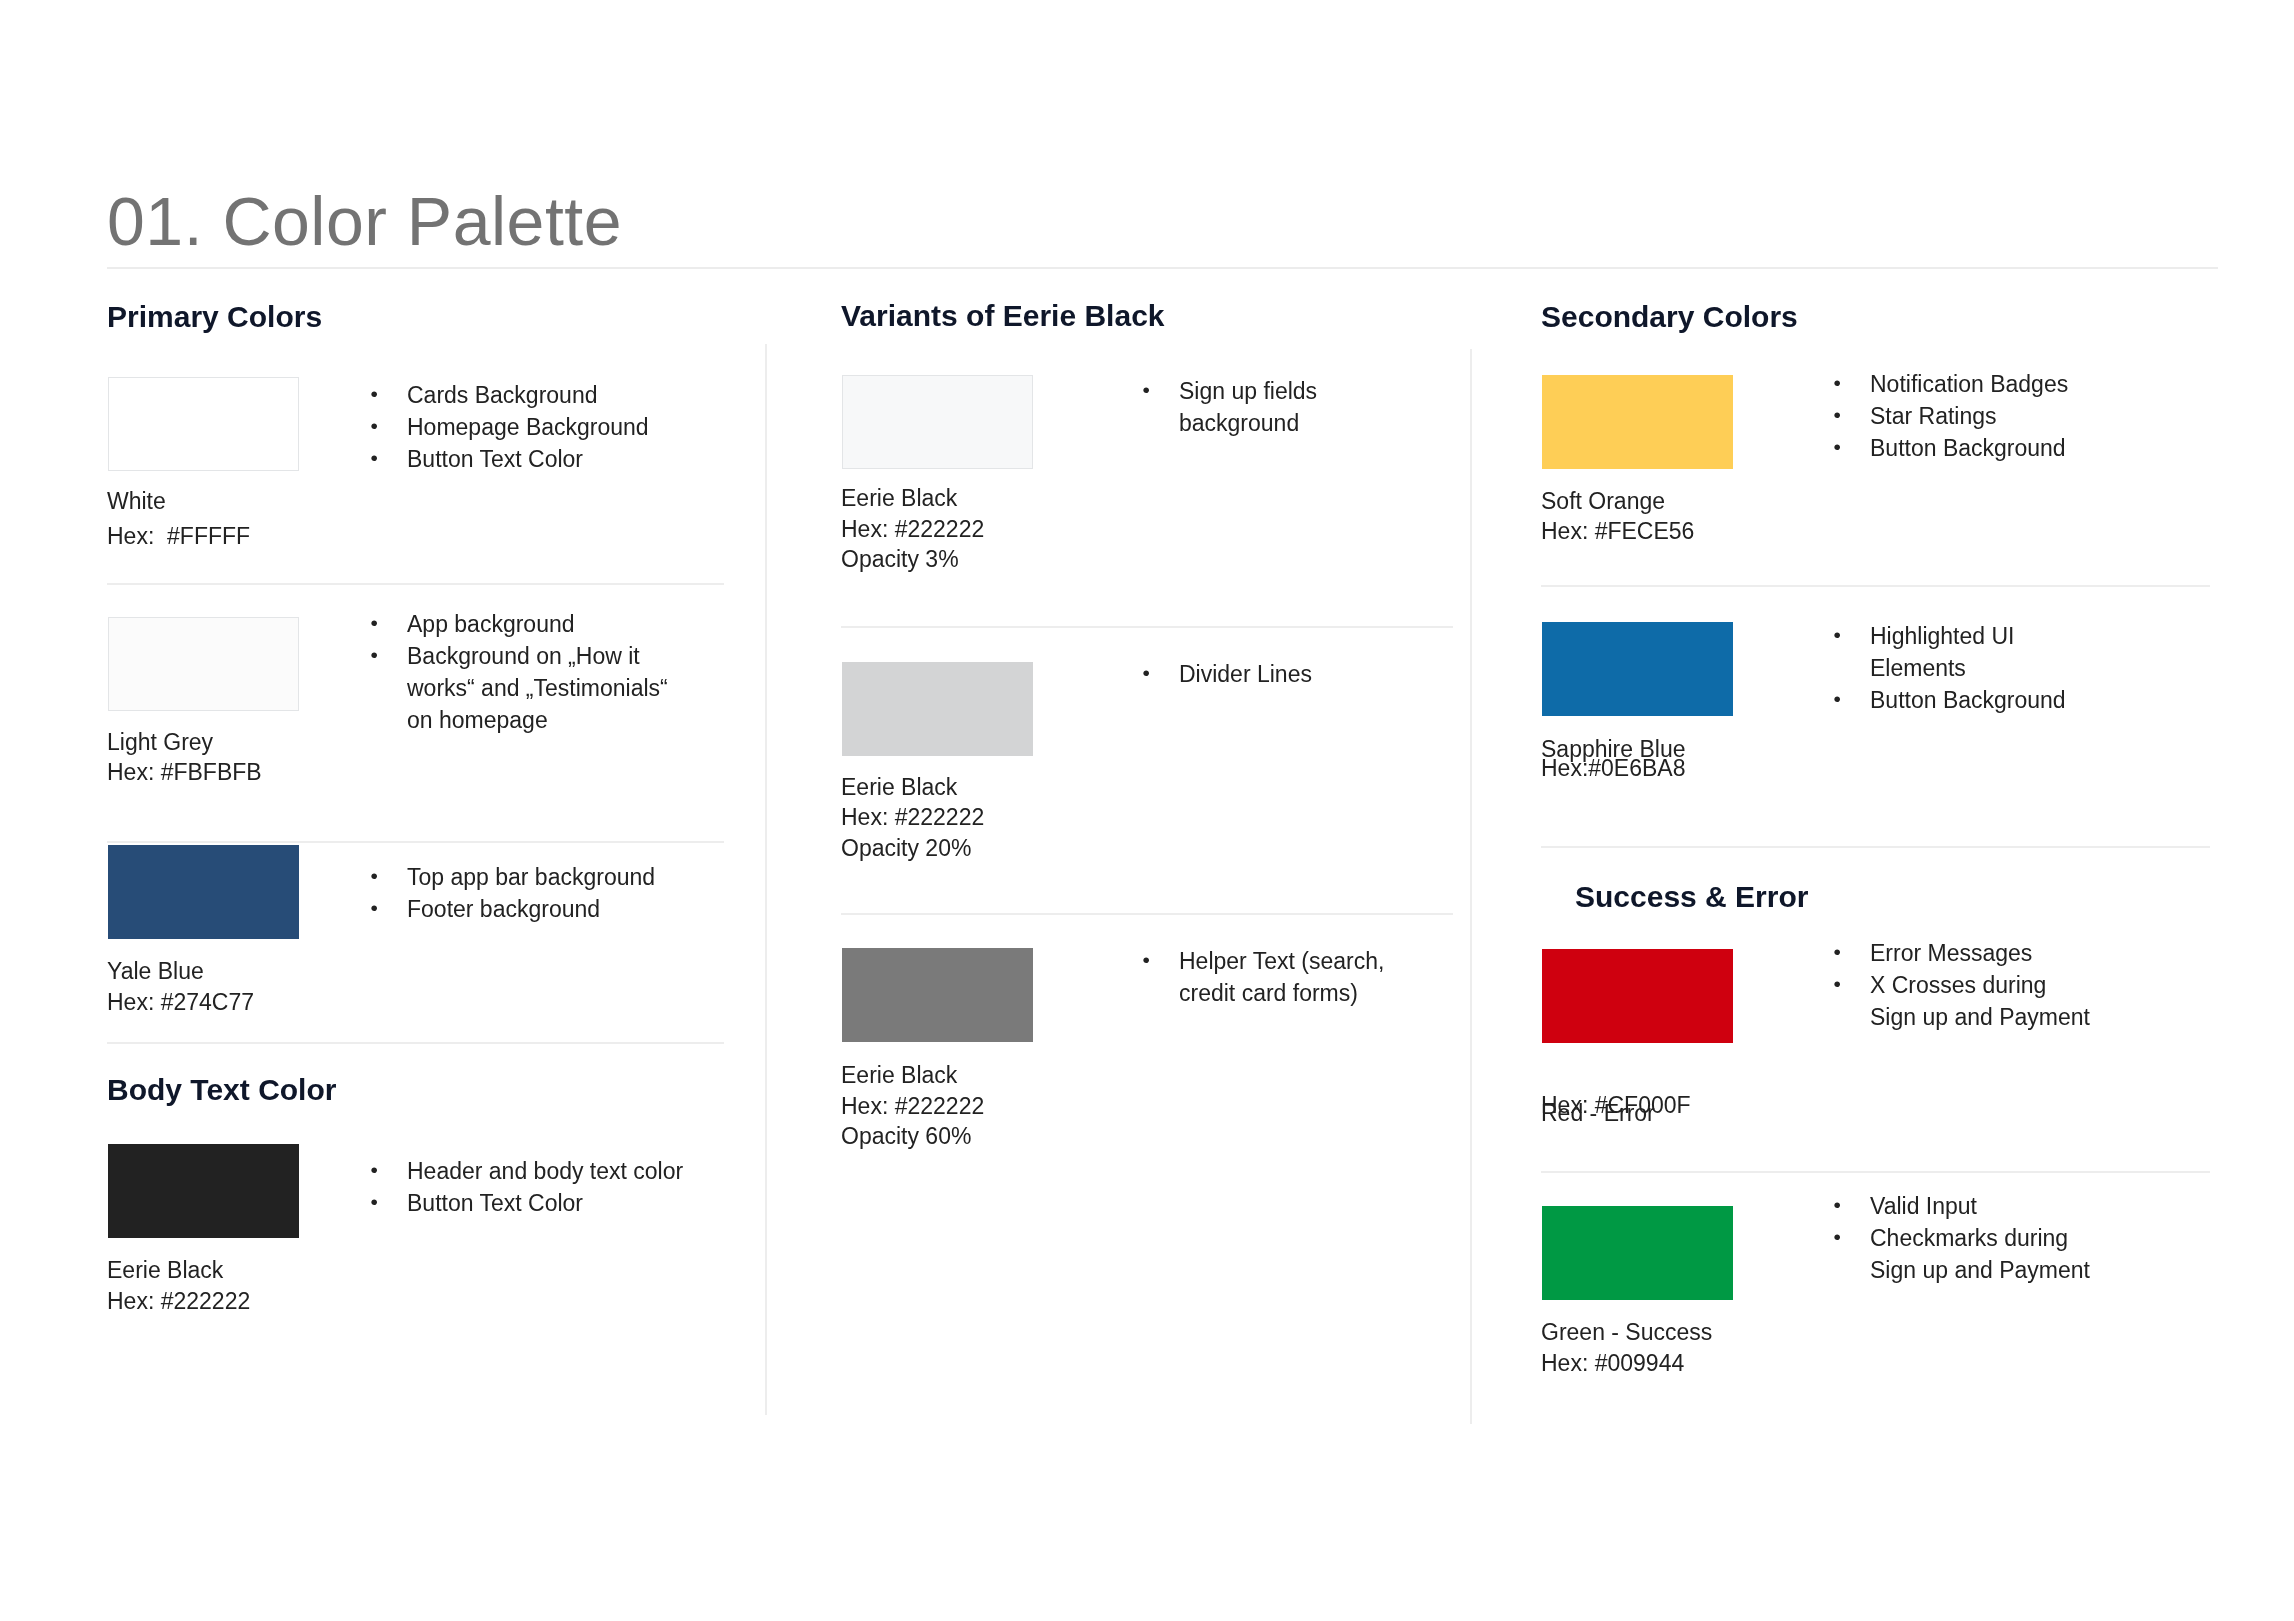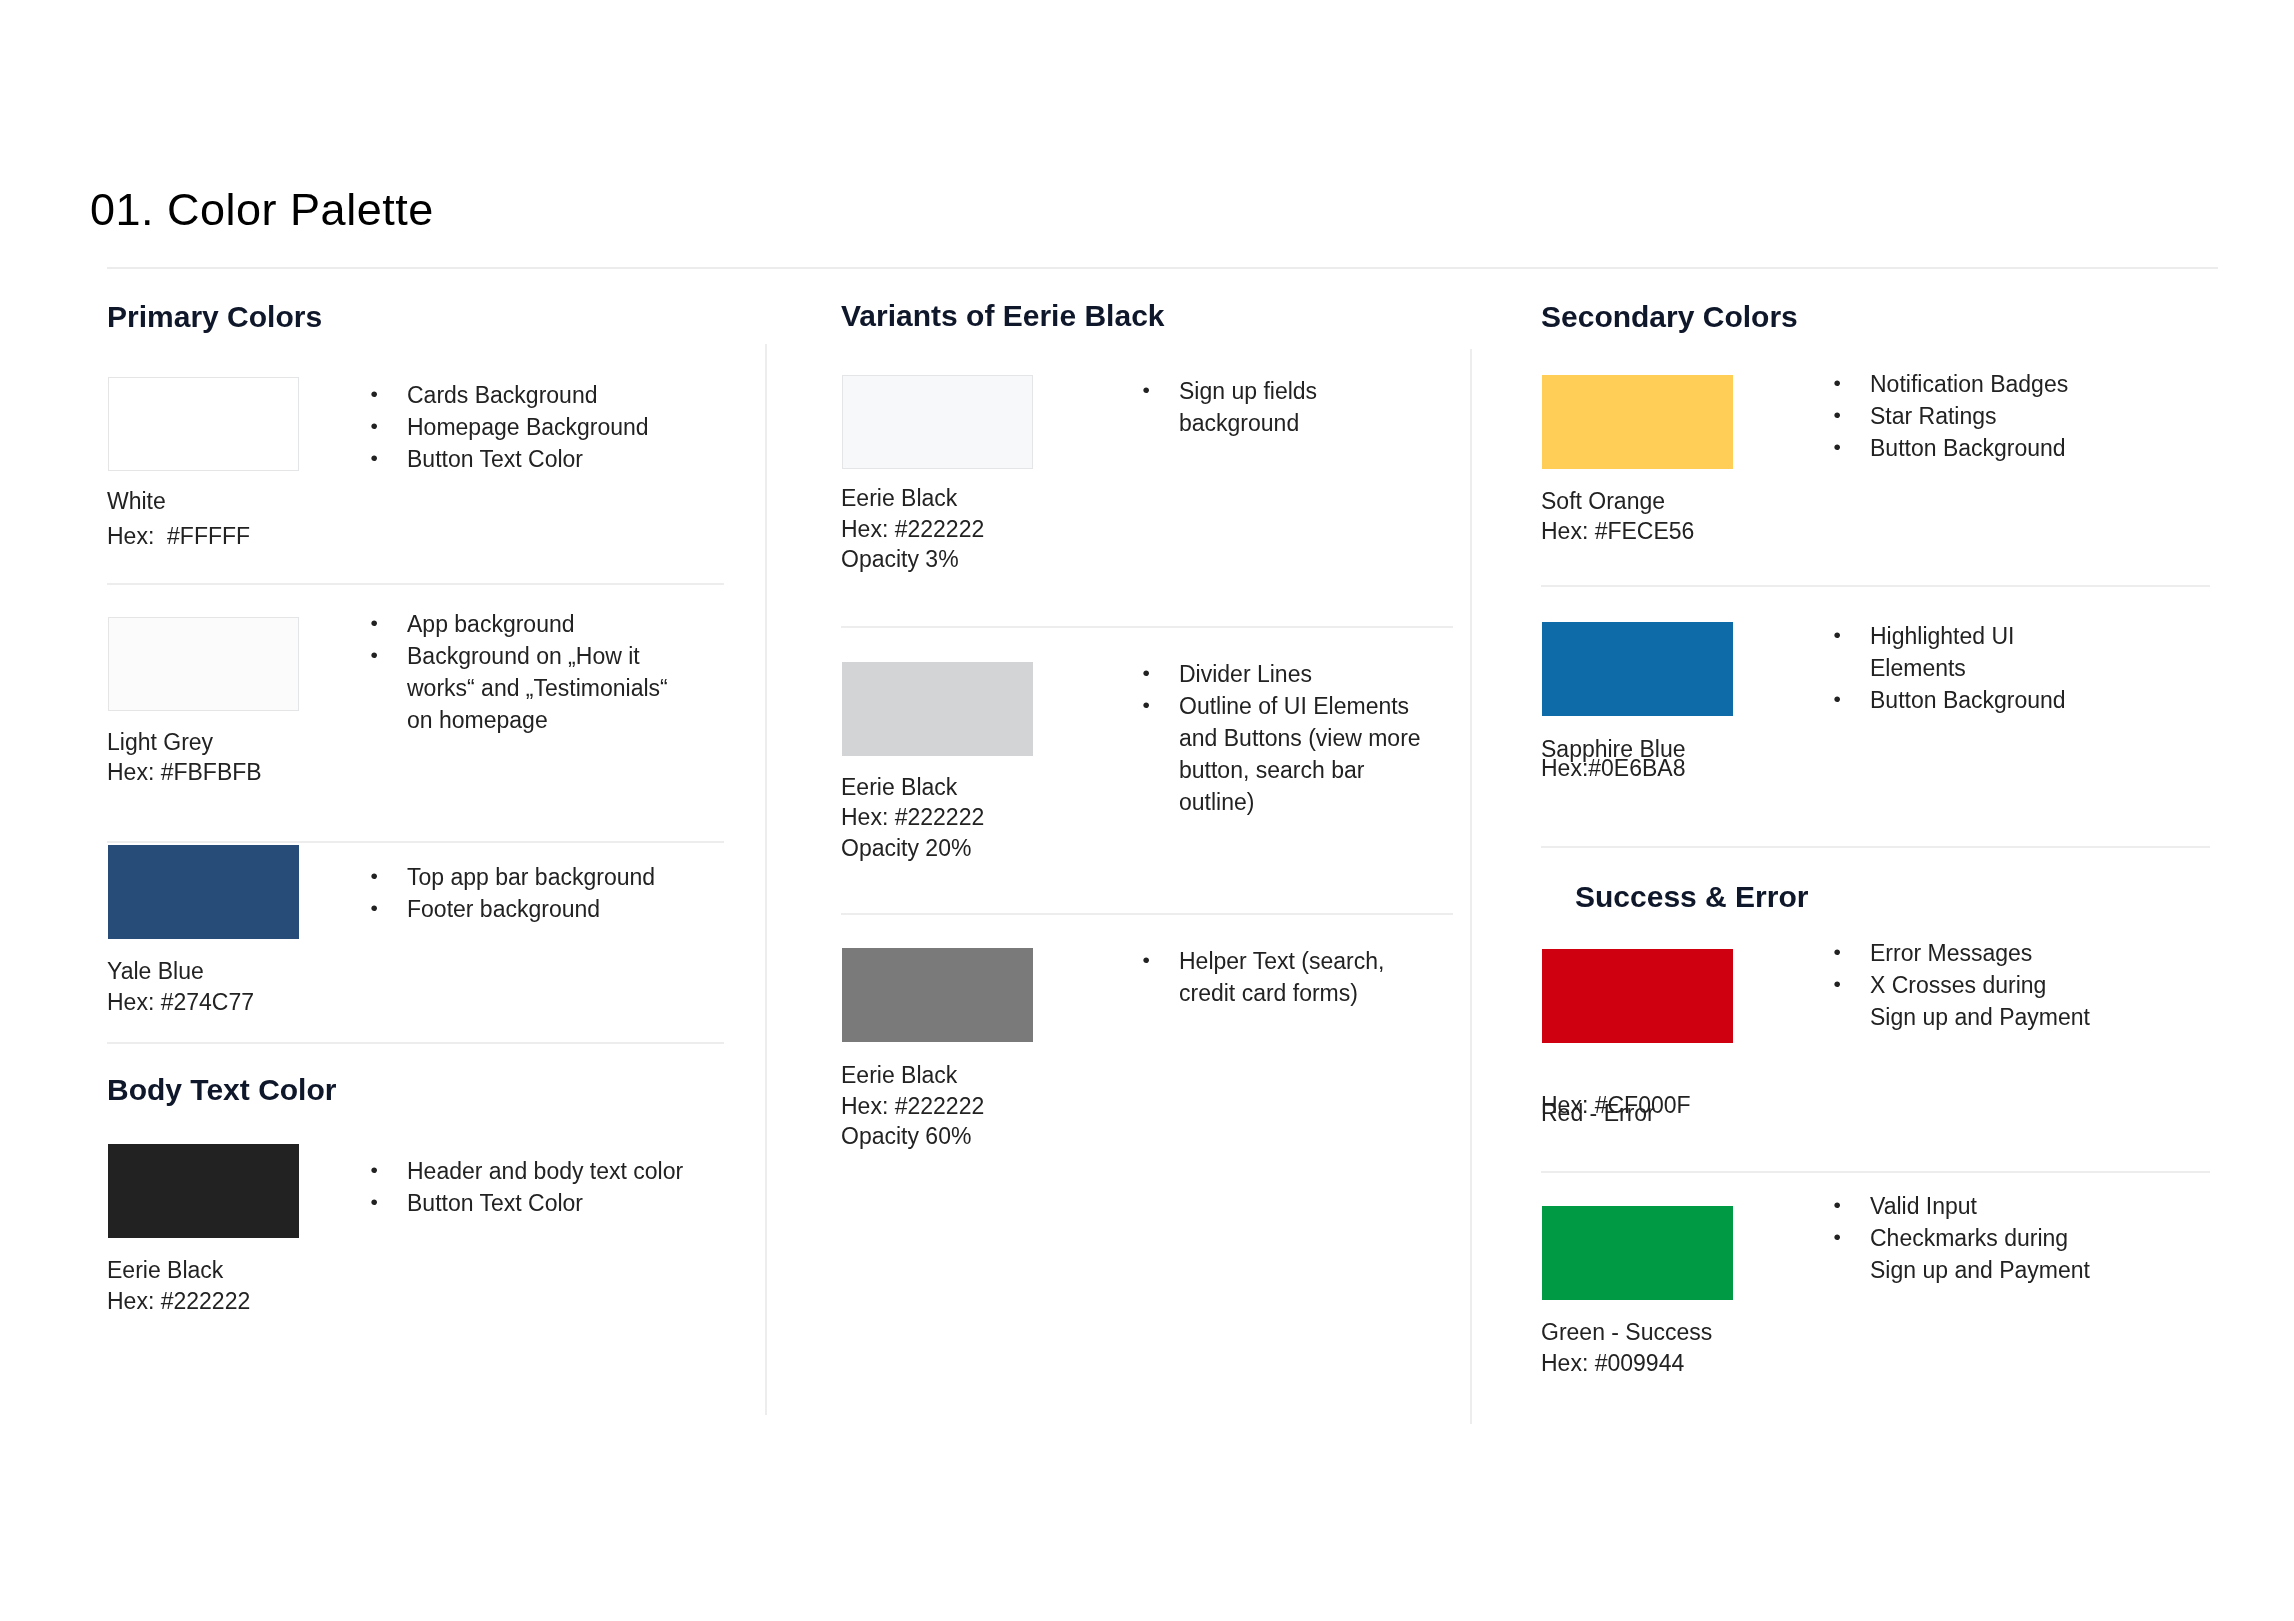--- a/index.html
+++ b/index.html
@@ -19,26 +19,26 @@
     position: relative;
     width: 2294px;
     height: 1621px;
     background: #ffffff;
     box-sizing: border-box;
   }
 
   
   .page-title {
     position: absolute;
-    left: 90px;
+    left: 107px;
     top: 187px;
-    font-size: 45px;
+    font-size: 68px;
     font-weight: 400;
     letter-spacing: 0.5px;
-    color: #000000;
+    color: #737373;
     line-height: 1;
     white-space: nowrap;
   }
   .title-rule {
     position: absolute;
     left: 107px;
     top: 267px;
     width: 2111px;
     height: 1.9px;
     background: #ececec;
@@ -212,21 +212,20 @@
 
       <div class="hrule" style="left:0; top:339px; width:612px;"></div>
 
       <div class="swatch-row">
         <div class="swatch" style="left:1px; top:375px; background:#D3D4D5;"></div>
         <div class="swatch-caption" style="top:485px;">Eerie Black</div>
         <div class="swatch-caption" style="top:515px;">Hex: #222222</div>
         <div class="swatch-caption" style="top:546px;">Opacity 20%</div>
         <ul class="usage-list" style="left:294px; top:371px; width:287px;">
           <li>Divider Lines</li>
-          <li>Outline of UI Elements and Buttons (view more button, search bar outline)</li>
         </ul>
       </div>
 
       <div class="hrule" style="left:0; top:626px; width:612px;"></div>
 
       <div class="swatch-row">
         <div class="swatch" style="left:1px; top:661px; background:#7A7A7A;"></div>
         <div class="swatch-caption" style="top:773px;">Eerie Black</div>
         <div class="swatch-caption" style="top:804px;">Hex: #222222</div>
         <div class="swatch-caption" style="top:834px;">Opacity 60%</div>

